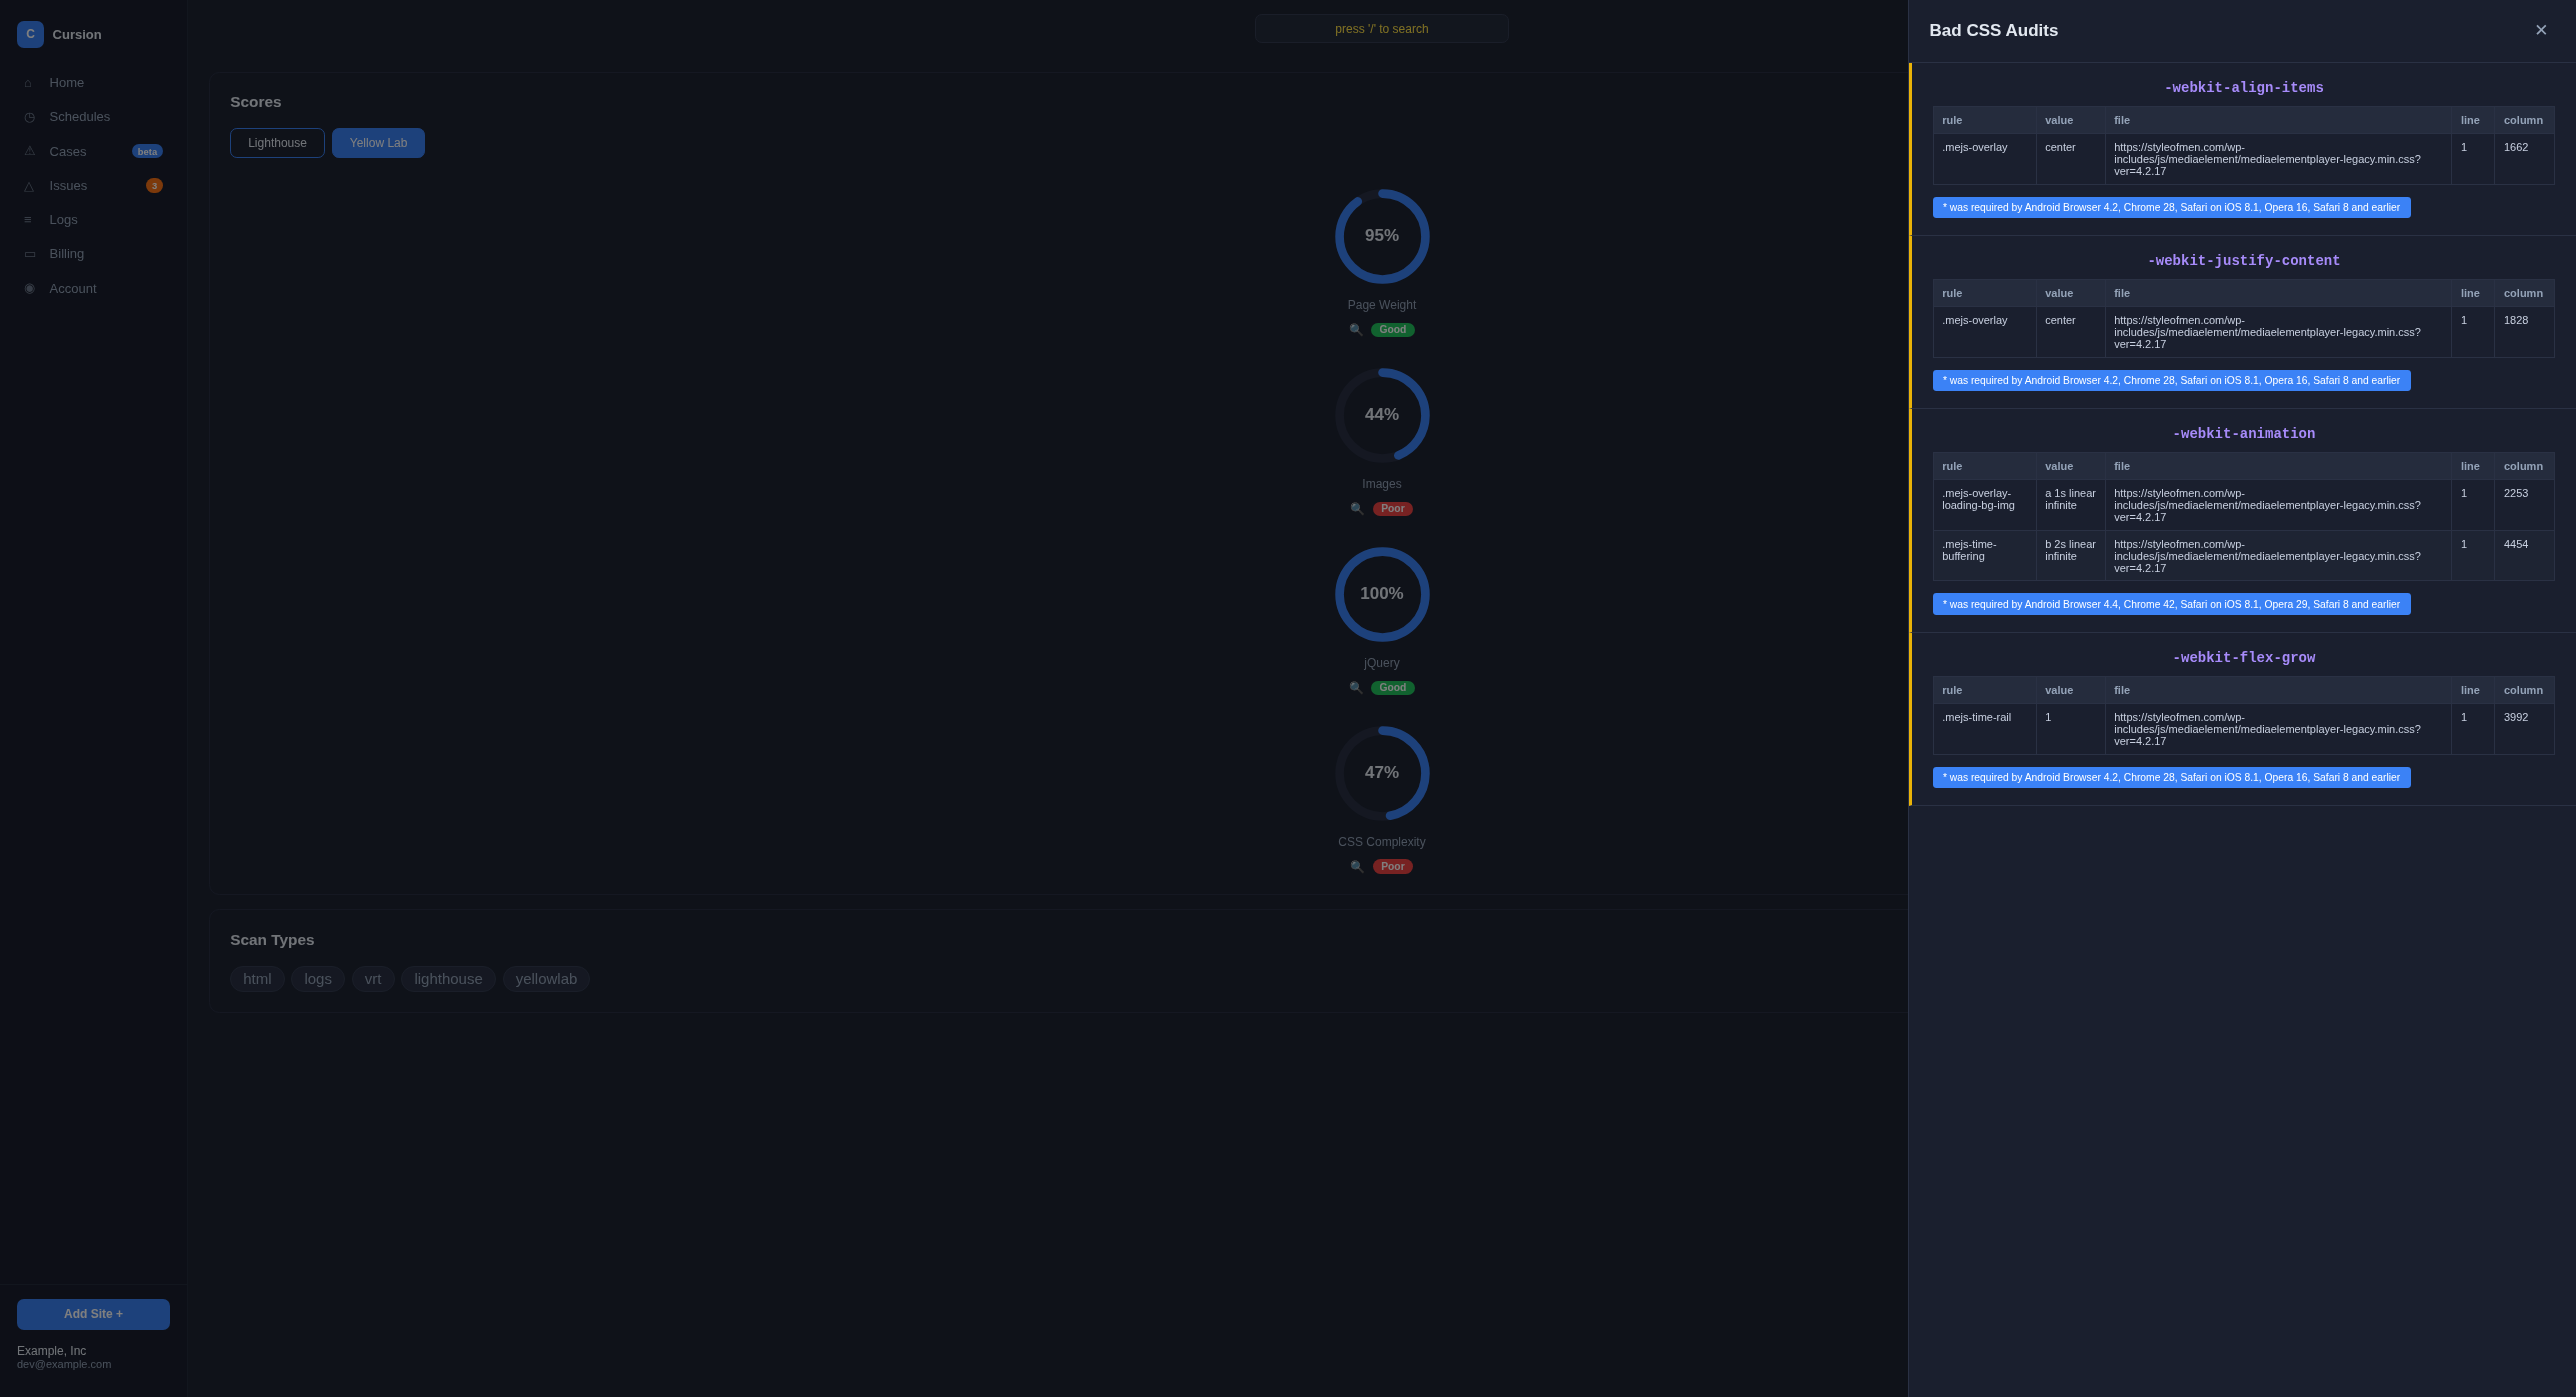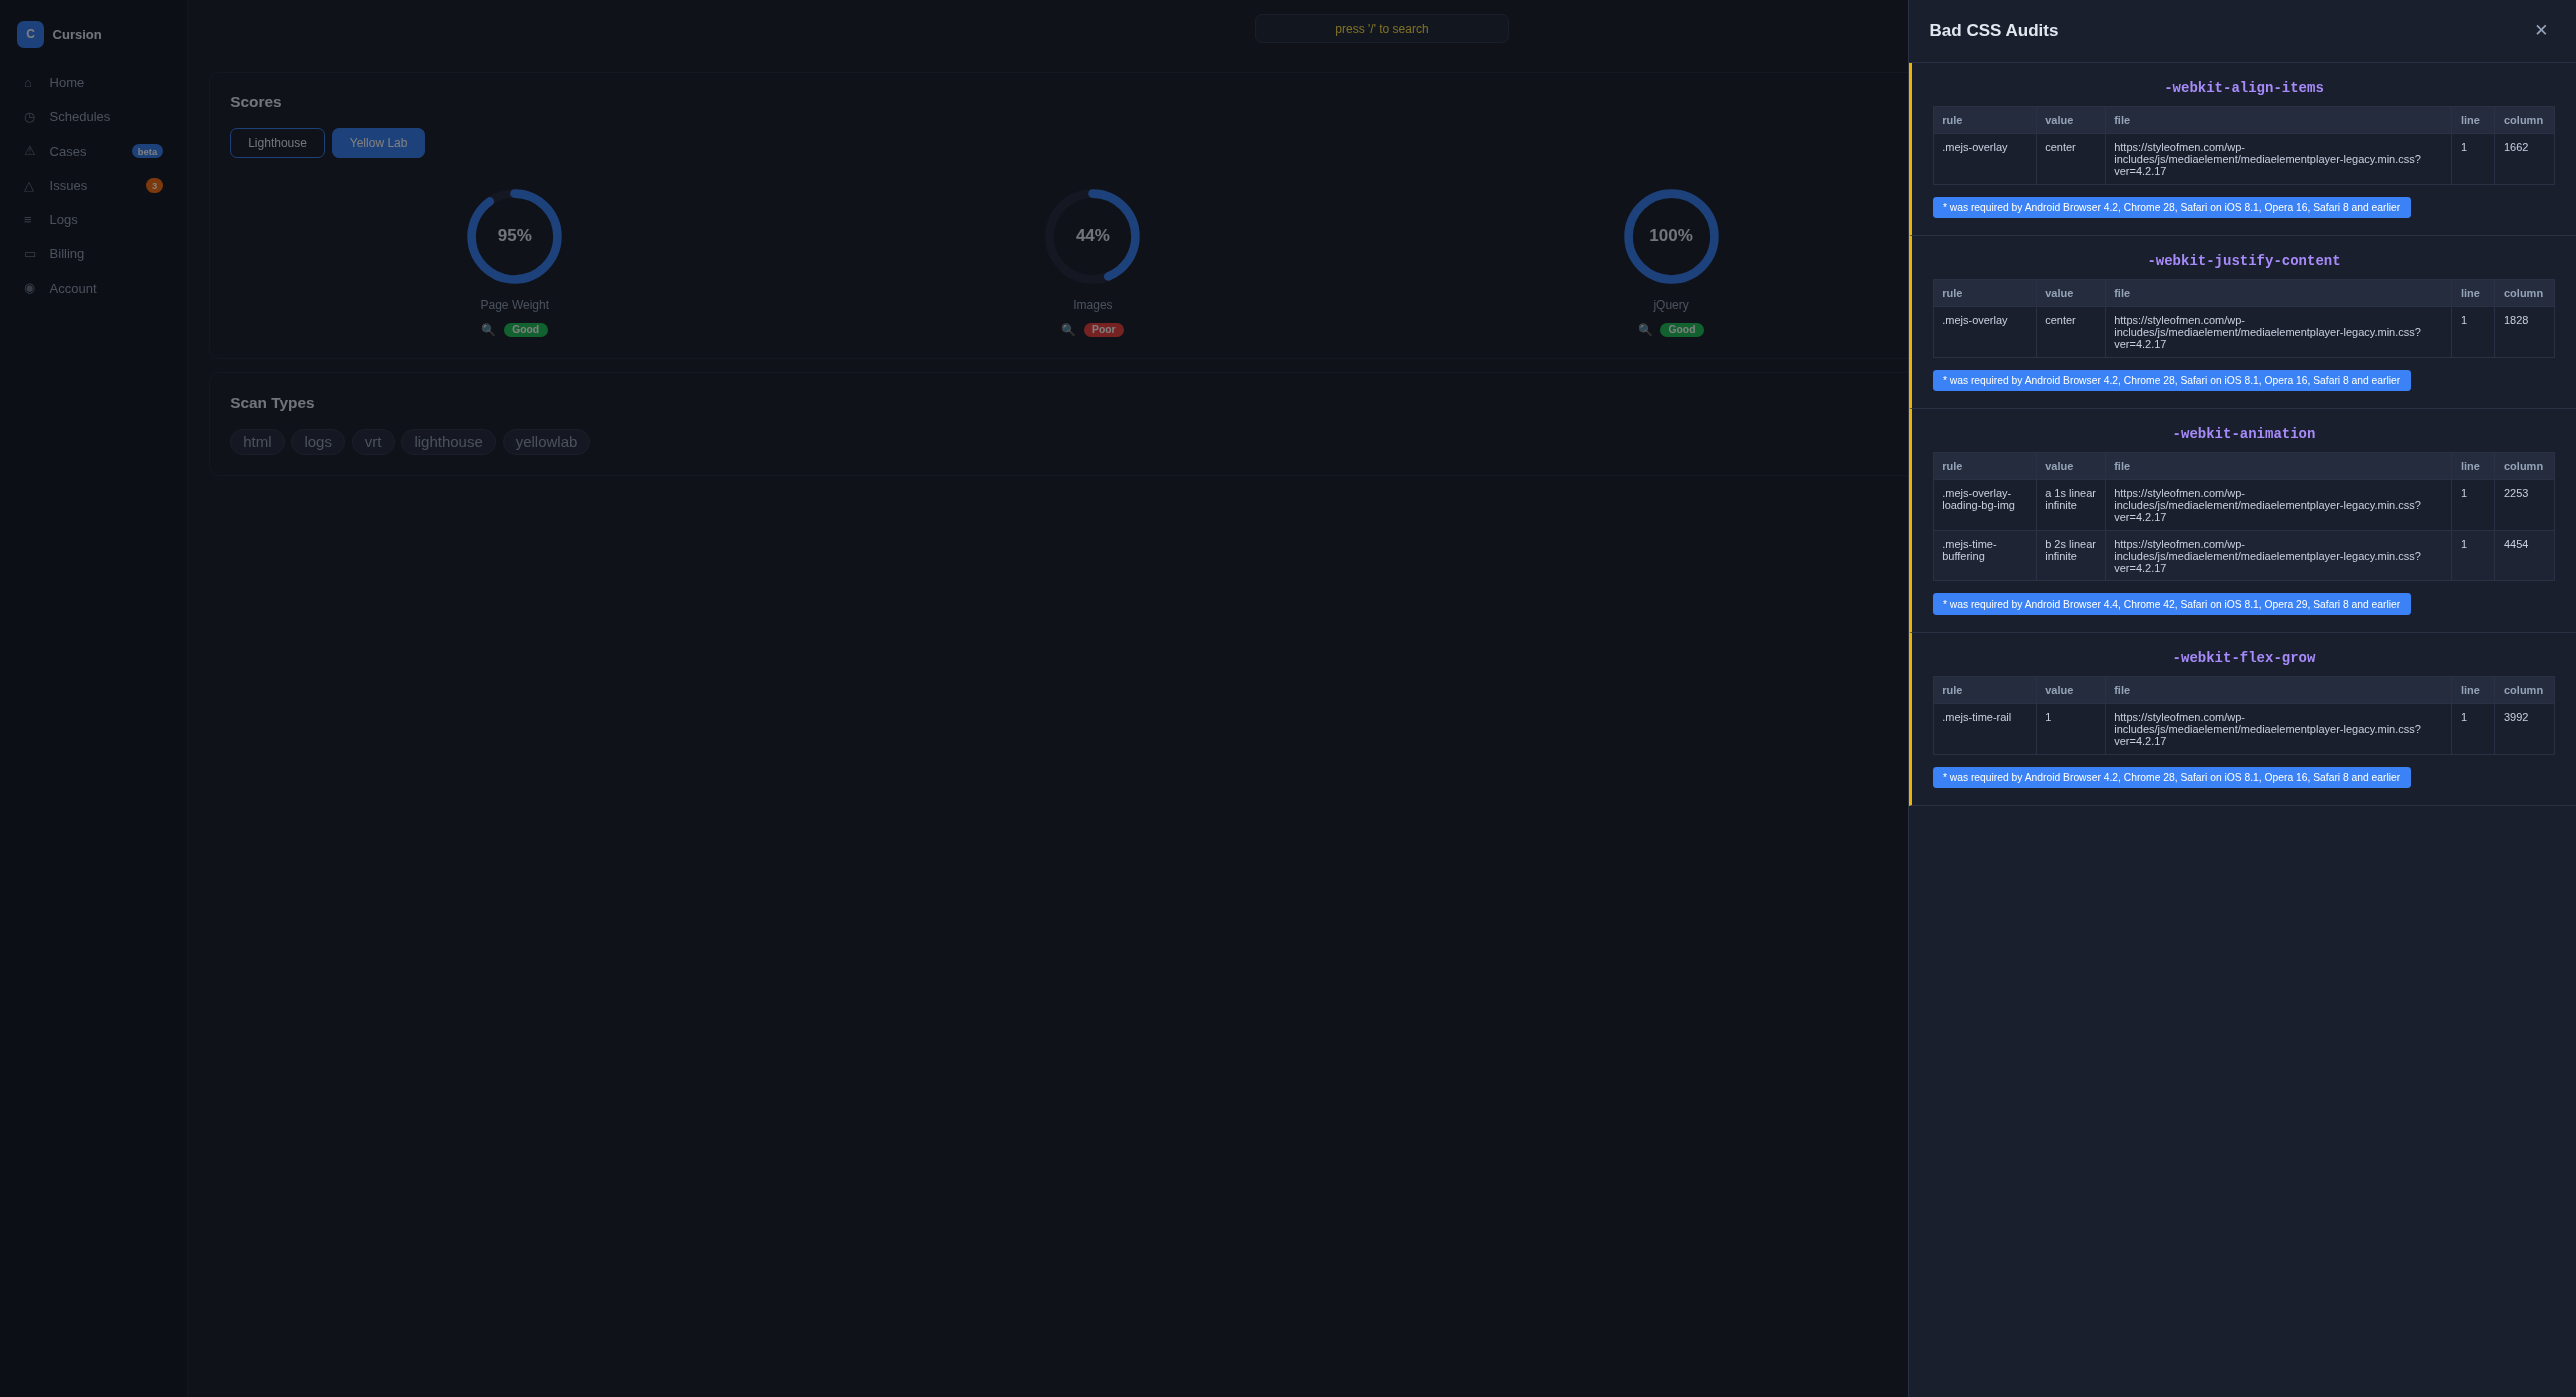--- a/index.html
+++ b/index.html
@@ -127,22 +127,22 @@
       background: transparent;
       color: #e2e8f0;
     }
     .tab-btn.active {
       background: #3b82f6;
       color: white;
     }
 
     .scores-grid {
       display: grid;
-      grid-template-columns: 1fr 1fr 1fr 1fr;
-      gap: 9px;
+      grid-template-columns: 1fr;
+      gap: 27px;
     }
     .score-item {
       display: flex;
       flex-direction: column;
       align-items: center;
       gap: 10.3px;
     }
     .score-circle {
       position: relative;
       width: 103px; height: 103px;
@@ -346,20 +346,25 @@
       <span class="nav-icon">▭</span>
       <span class="nav-item-label">Billing</span>
     </div>
 
     <div class="nav-item">
       <span class="nav-icon">◉</span>
       <span class="nav-item-label">Account</span>
     </div>
   </nav>
 
+  <div class="sidebar-bottom">
+    <button class="add-site-btn">Add Site +</button>
+    <div class="user-company">Example, Inc</div>
+    <div class="user-info">dev@example.com</div>
+  </div>
 </div>
 
 <div class="main">
   <div class="search-bar">
     <span>press '/' to search</span>
   </div>
 
   <div class="scores-section">
     <div class="section-title">Scores</div>
     <div class="tab-buttons">

